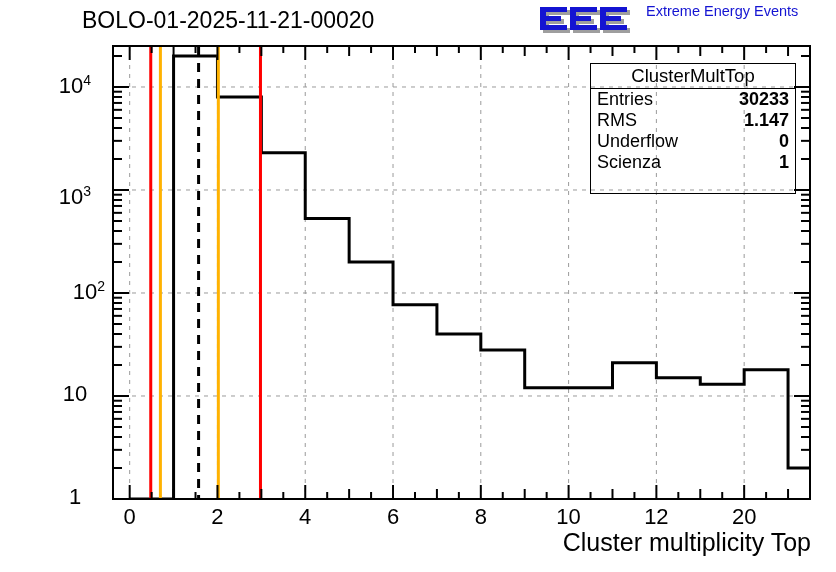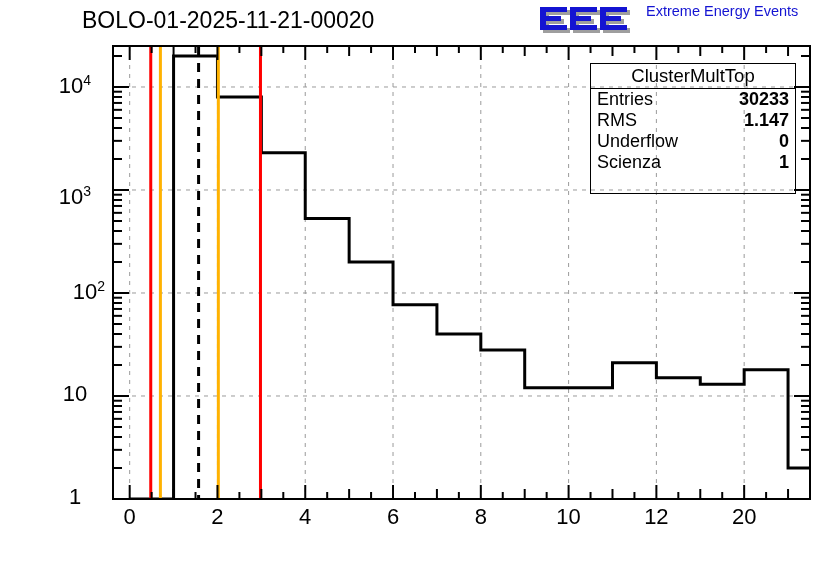--- a/index.html
+++ b/index.html
@@ -277,20 +277,21 @@
       <div class="xlab" style="left: 744.162px; top: 504px;">20</div>
     </div>
   <div id="ylabels">
       <div class="ylab" style="left: 46px; width: 58px; top: 484px;">1</div>
       <div class="ylab" style="left: 46px; width: 58px; top: 380.997px;">10</div>
       <div class="ylab" style="left: 60px; width: 58px; top: 277.994px;">10<sup>2</sup></div>
       <div class="ylab" style="left: 46px; width: 58px; top: 183px;">10<sup>3</sup></div>
       <div class="ylab" style="left: 46px; width: 58px; top: 71.9889px;">10<sup>4</sup></div>
     </div>
 
+  <div class="xtitle">Cluster multiplicity Top</div>
 
   <div class="statbox">
     <div class="sb-title">ClusterMultTop</div>
     <div class="sb-rows" id="sb-rows">
         <div class="sb-row">
           <span class="k">Entries</span>
           <span class="v">30233</span>
         </div>
         <div class="sb-row">
           <span class="k">RMS</span>

